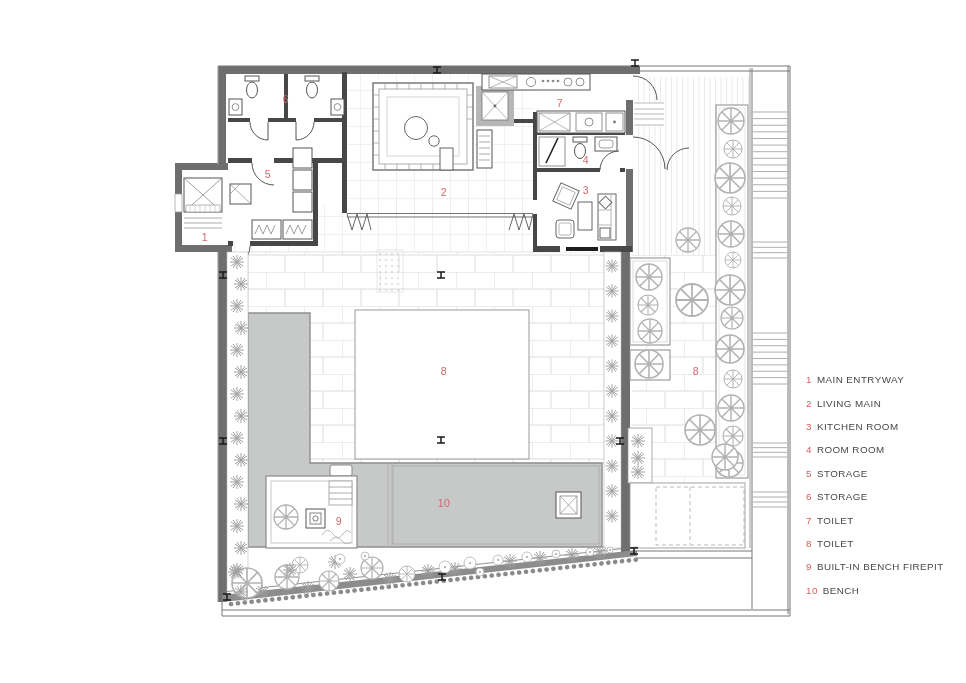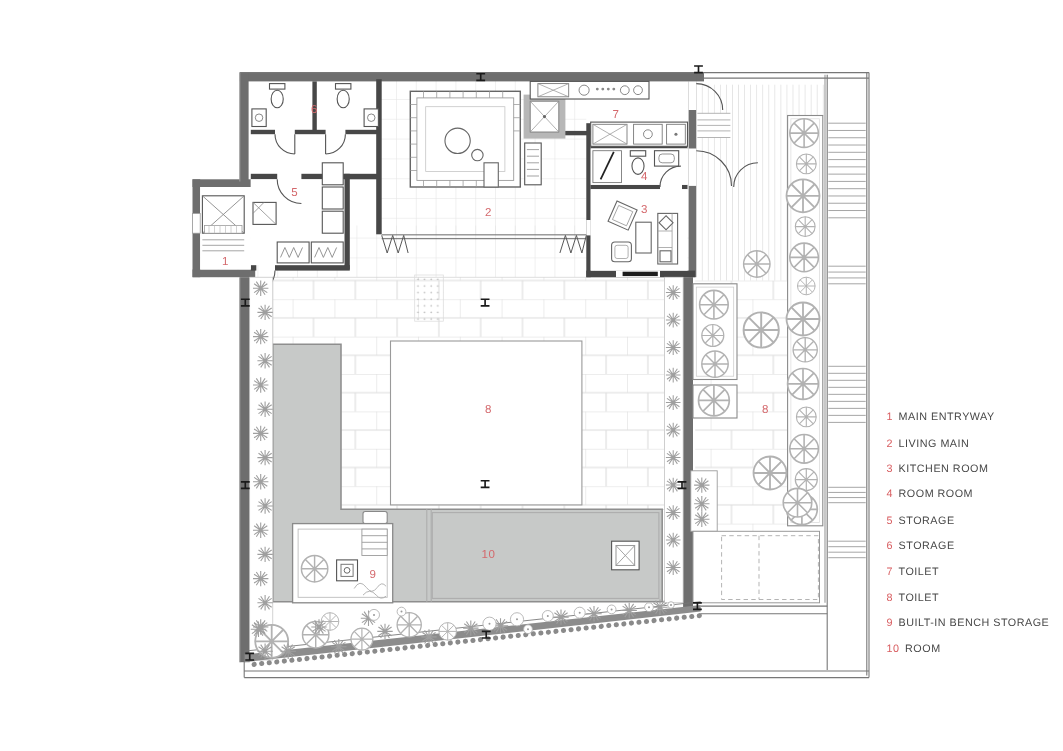--- a/index.html
+++ b/index.html
@@ -490,20 +490,20 @@
       <div class="lrow">
         <span class="lnum">7</span>
         <span>TOILET</span>
       </div>
       <div class="lrow">
         <span class="lnum">8</span>
         <span>TOILET</span>
       </div>
       <div class="lrow">
         <span class="lnum">9</span>
-        <span>BUILT-IN BENCH STORAGE</span>
+        <span>BUILT-IN BENCH FIREPIT</span>
       </div>
       <div class="lrow">
         <span class="lnum">10</span>
-        <span>ROOM</span>
+        <span>BENCH</span>
       </div>
     </div>
 </div>
 
 </body></html>

